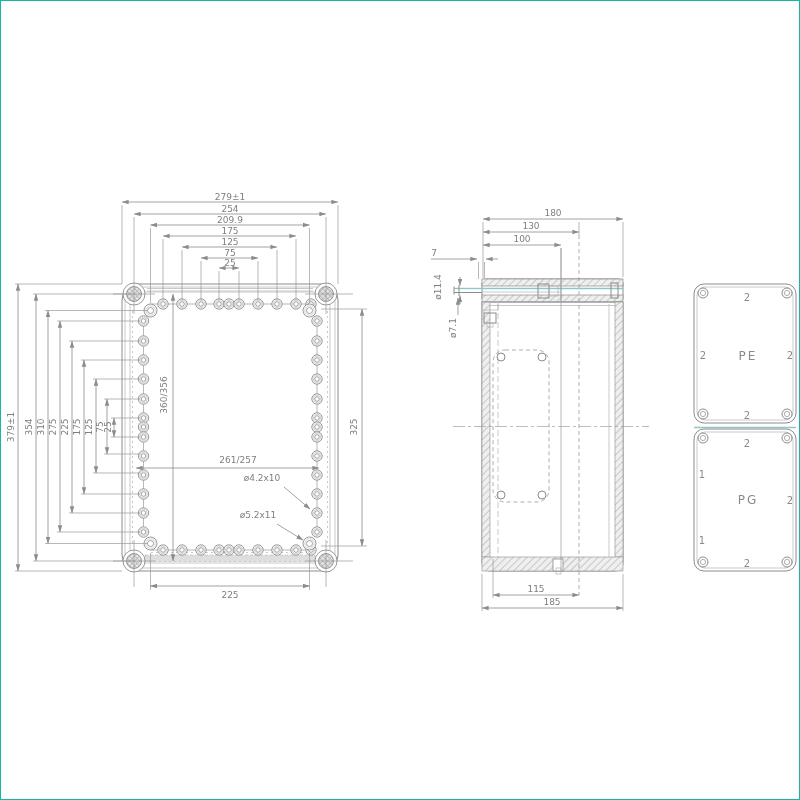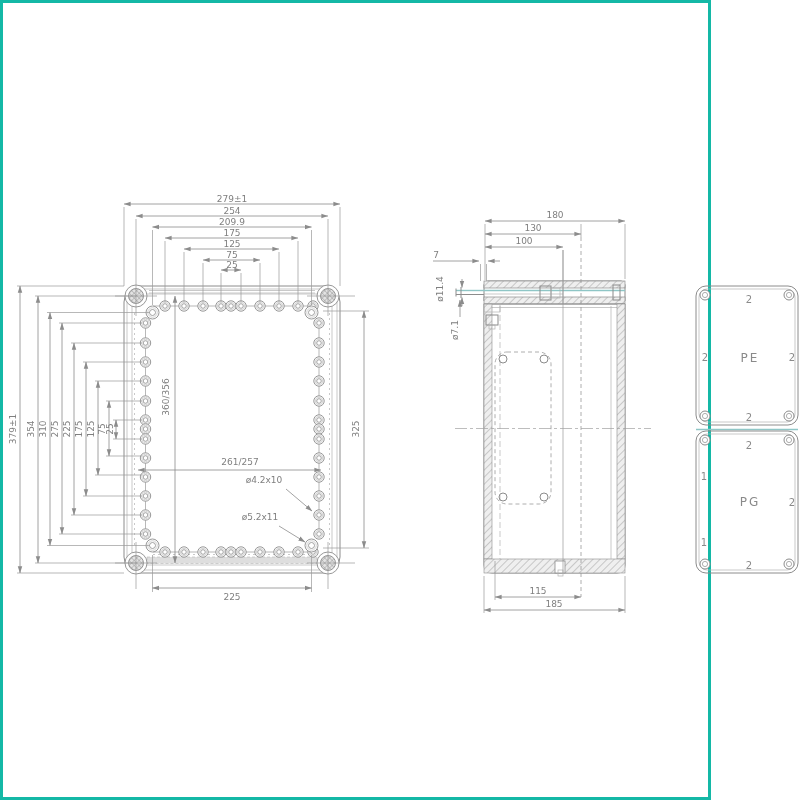--- a/index.html
+++ b/index.html
@@ -1,17 +1,17 @@
 <!DOCTYPE html>
 <html><head>
 <meta charset="utf-8">
 <style>
   html,body{margin:0;padding:0;background:#fff;}
-  .canvas{width:711px;height:800px;position:relative;background:#fff;
-          border:3px solid #14b8a6;box-sizing:border-box;
+  .canvas{width:800px;height:800px;position:relative;background:#fff;
+          border:1px solid #14b8a6;box-sizing:border-box;
           font-family:"DejaVu Sans", "Liberation Sans", sans-serif;}
   svg{display:block;}
   .ln{stroke:#8c8c8c;stroke-width:1;fill:none;}
   .lt{stroke:#b2b2b2;stroke-width:0.7;fill:none;}
   .ext{stroke:#9a9a9a;stroke-width:0.7;fill:none;}
   .dim{stroke:#8c8c8c;stroke-width:0.8;fill:none;}
   .dash{stroke:#9a9a9a;stroke-width:0.8;fill:none;stroke-dasharray:4 3;}
   .cl{stroke:#a0a0a0;stroke-width:0.7;fill:none;stroke-dasharray:12 3 3 3;}
   .teal{stroke:#8fc6c6;stroke-width:1.4;fill:none;}
   text{fill:#7f7f7f;font-size:9px;font-family:"DejaVu Sans","Liberation Sans",sans-serif;}

